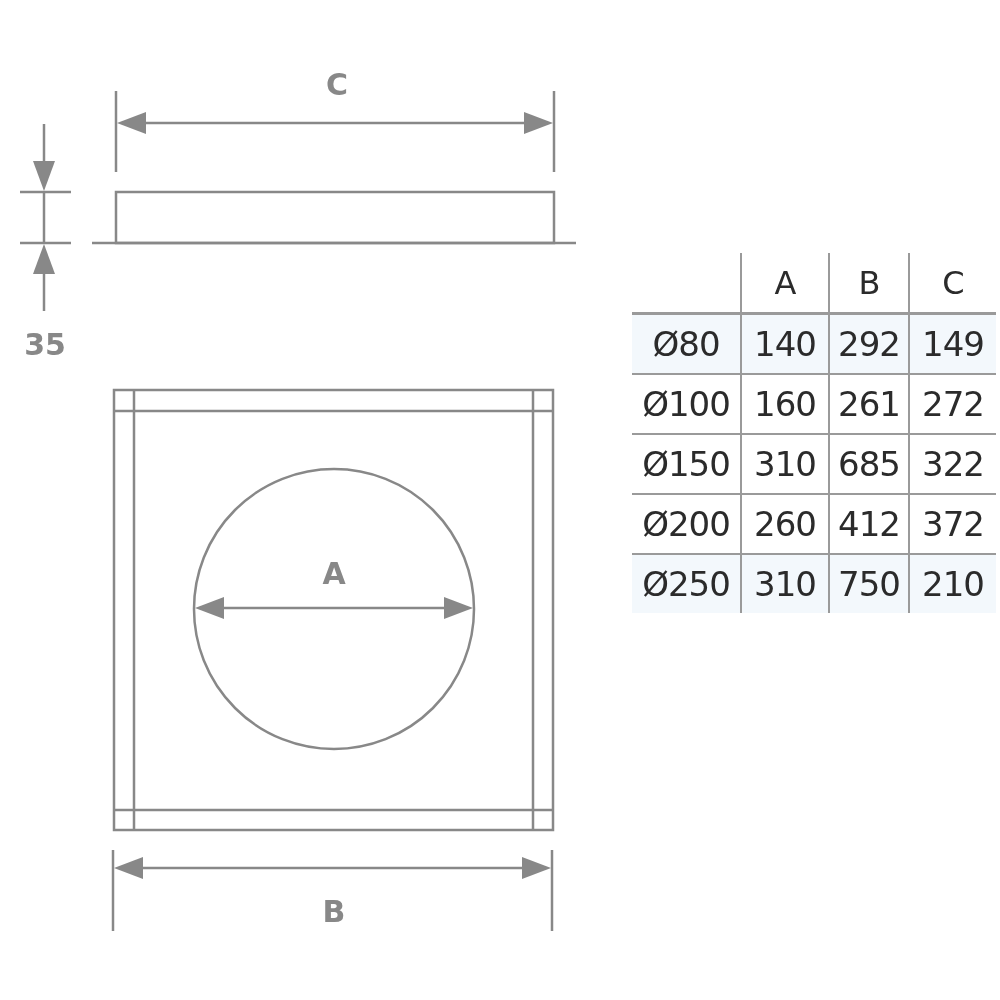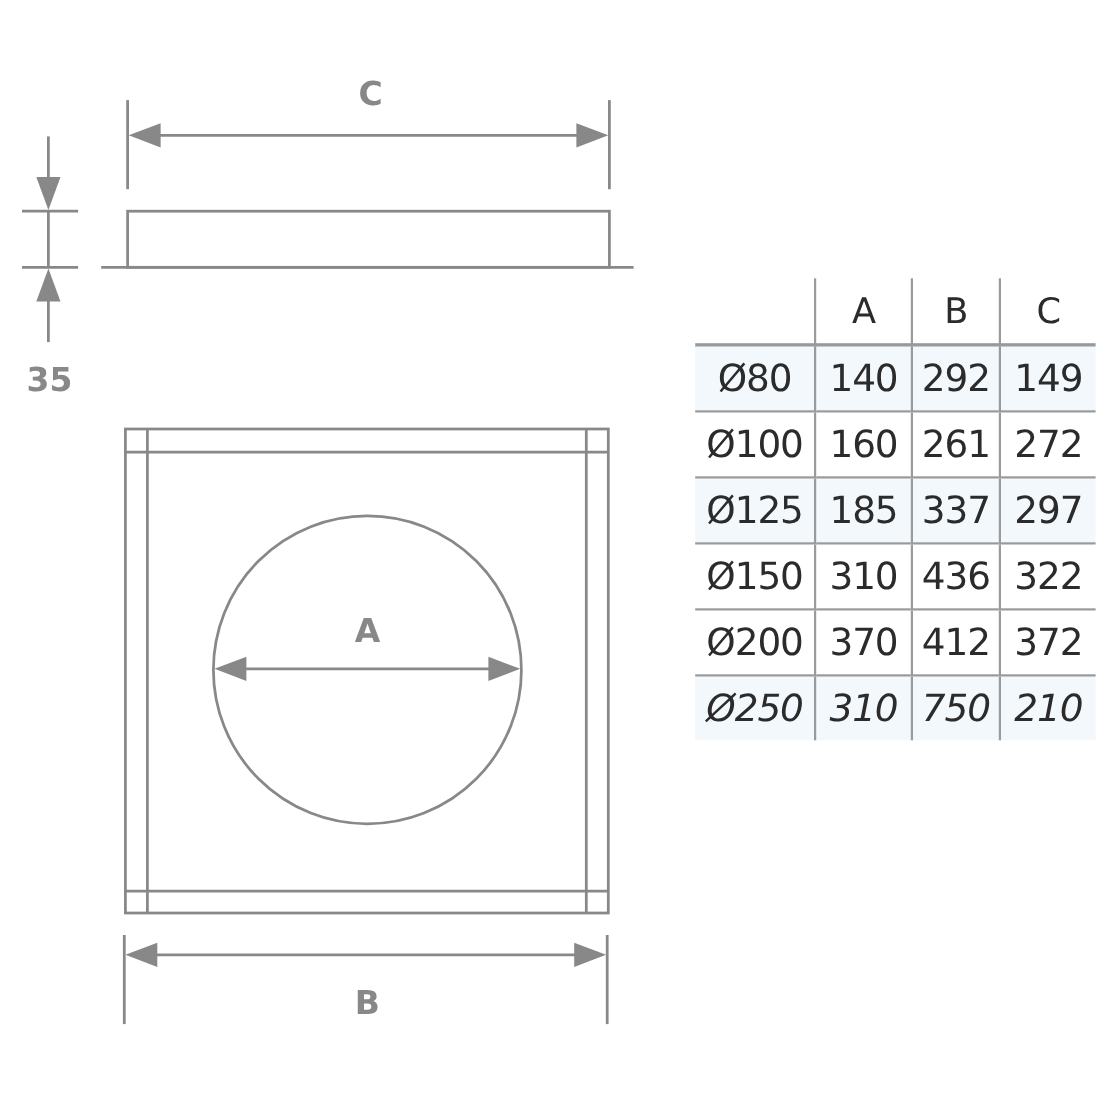--- a/index.html
+++ b/index.html
@@ -10,21 +10,21 @@
     #spec-table th, #spec-table td { font-weight:normal; text-align:center; padding:0; letter-spacing:-1px; }
     #spec-table th { height:59px; font-size:32px; vertical-align:middle; }
     #spec-table td { height:58px; font-size:34px; }
     #spec-table .c0 { width:108px; }
     #spec-table .c1 { width:86px; }
     #spec-table .c2 { width:78px; }
     #spec-table .c3 { width:86px; }
     #spec-table th + th, #spec-table td + td { border-left:2px solid #9a9a9a; }
     #spec-table thead tr { border-bottom:3px solid #9a9a9a; }
     #spec-table tbody tr { border-bottom:2px solid #9a9a9a; }
-    #spec-table tbody tr:last-child { border-bottom:none;font-style:italic; }
+    #spec-table tbody tr:last-child { border-bottom:none; }
     #spec-table tbody tr.shade { background:#f3f8fc; }
   </style>
 </head>
 <body>
 
 <svg id="drawing" viewBox="0 0 640 1000" xmlns="http://www.w3.org/2000/svg">
   <g stroke="#888888" stroke-width="2.5" fill="none">
 
     <g>
       <line x1="116" y1="91" x2="116" y2="172"></line>
@@ -94,35 +94,29 @@
       <td>140</td>
       <td>292</td>
       <td>149</td>
     </tr>
     <tr>
       <td>Ø100</td>
       <td>160</td>
       <td>261</td>
       <td>272</td>
     </tr>
-    <tr class="shade">
-      <td>Ø125</td>
-      <td>185</td>
-      <td>337</td>
-      <td>297</td>
-    </tr>
     <tr>
       <td>Ø150</td>
       <td>310</td>
-      <td>436</td>
+      <td>685</td>
       <td>322</td>
     </tr>
     <tr>
       <td>Ø200</td>
-      <td>370</td>
+      <td>260</td>
       <td>412</td>
       <td>372</td>
     </tr>
     <tr class="shade">
       <td>Ø250</td>
       <td>310</td>
       <td>750</td>
       <td>210</td>
     </tr>
   </tbody>

